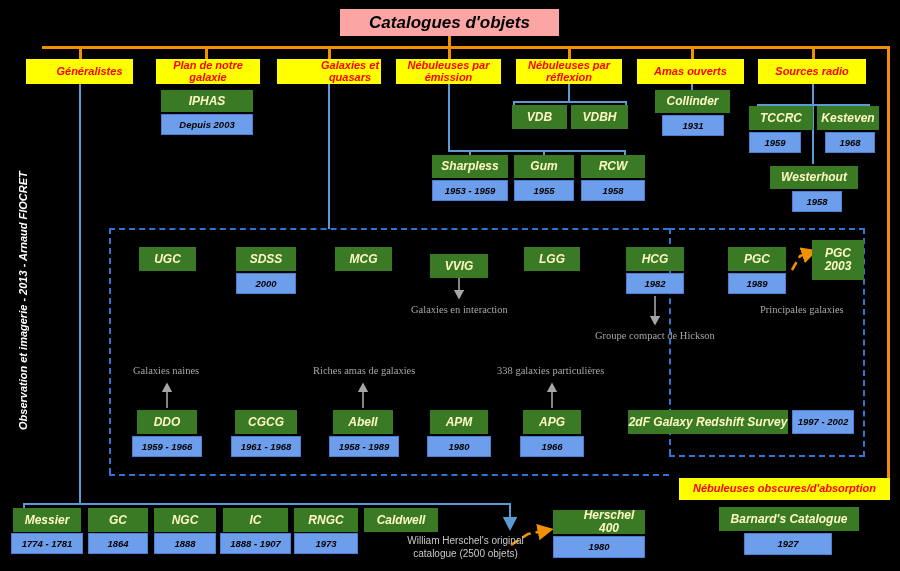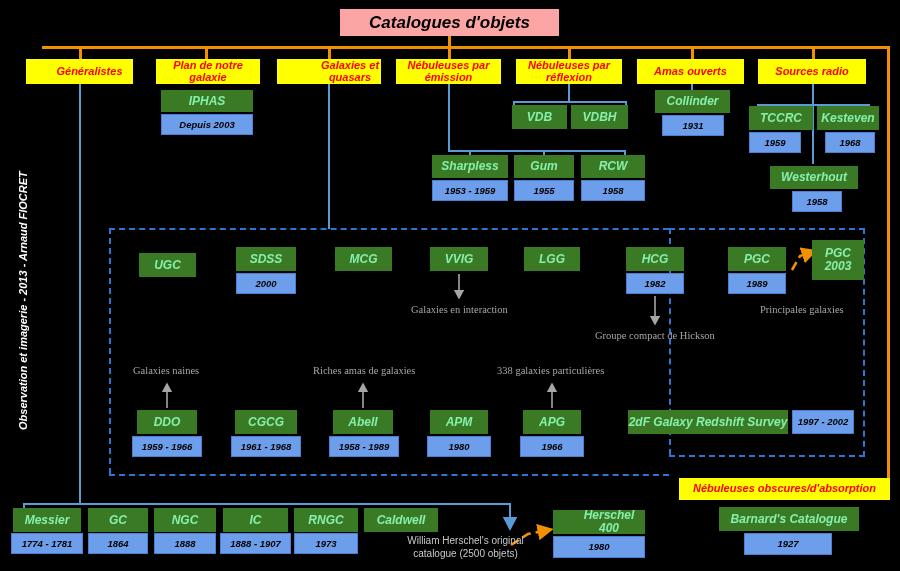--- a/index.html
+++ b/index.html
@@ -11,21 +11,21 @@
   
   .node{position:absolute;box-sizing:border-box;display:flex;
         align-items:center;justify-content:center;text-align:center;
         font-style:italic;font-weight:bold;line-height:1.05;}
 
   
   .ybox{background:#ffff00;color:#ff0000;font-size:11px;}
   .title{background:#fca5a5;color:#000000;font-size:17px;}
 
   
-  .gbox{background:#3a7a24;color:#86efac;font-size:12px;}
+  .gbox{background:#3a7a24;color:#fef9c3;font-size:12px;}
   
   .bbox{background:#6d9eeb;color:#000000;font-size:9.5px;
         border:1px solid #4a7fd4;}
 
   
   .oline{position:absolute;background:#f29100;}
   .bline{position:absolute;background:#5b9bd5;}
   .dashseg{position:absolute;box-sizing:border-box;}
 
   
@@ -155,25 +155,25 @@
   <div class="node gbox" style="left:655px;top:90px;width:75px;height:23px;">Collinder</div>
   <div class="node bbox" style="left:662px;top:115px;width:62px;height:21px;">1931</div>
 
   <div class="node gbox" style="left:749px;top:106px;width:64px;height:24px;">TCCRC</div>
   <div class="node bbox" style="left:749px;top:132px;width:52px;height:21px;">1959</div>
   <div class="node gbox" style="left:817px;top:106px;width:62px;height:24px;">Kesteven</div>
   <div class="node bbox" style="left:825px;top:132px;width:50px;height:21px;">1968</div>
   <div class="node gbox" style="left:770px;top:166px;width:88px;height:23px;">Westerhout</div>
   <div class="node bbox" style="left:792px;top:191px;width:50px;height:21px;">1958</div>
 
-  <div class="node gbox" style="left:139px;top:247px;width:57px;height:24px;margin-top:6px;">UGC</div>
+  <div class="node gbox" style="left:139px;top:247px;width:57px;height:24px;">UGC</div>
   <div class="node gbox" style="left:236px;top:247px;width:60px;height:24px;">SDSS</div>
   <div class="node bbox" style="left:236px;top:273px;width:60px;height:21px;">2000</div>
   <div class="node gbox" style="left:335px;top:247px;width:57px;height:24px;">MCG</div>
-  <div class="node gbox" style="left:430px;top:247px;width:58px;height:24px;">VVIG</div>
+  <div class="node gbox" style="left:430px;top:254px;width:58px;height:24px;">VVIG</div>
   <div class="node gbox" style="left:524px;top:247px;width:56px;height:24px;">LGG</div>
   <div class="node gbox" style="left:626px;top:247px;width:58px;height:24px;">HCG</div>
   <div class="node bbox" style="left:626px;top:273px;width:58px;height:21px;">1982</div>
   <div class="node gbox" style="left:728px;top:247px;width:58px;height:24px;">PGC</div>
   <div class="node bbox" style="left:728px;top:273px;width:58px;height:21px;">1989</div>
   <div class="node gbox" style="left:812px;top:240px;width:52px;height:40px;">PGC 2003</div>
 
   <div class="anno" style="left:411px;top:304px;">Galaxies en interaction</div>
   <div class="anno" style="left:595px;top:330px;">Groupe compact de Hickson</div>
   <div class="anno" style="left:760px;top:304px;">Principales galaxies</div>

